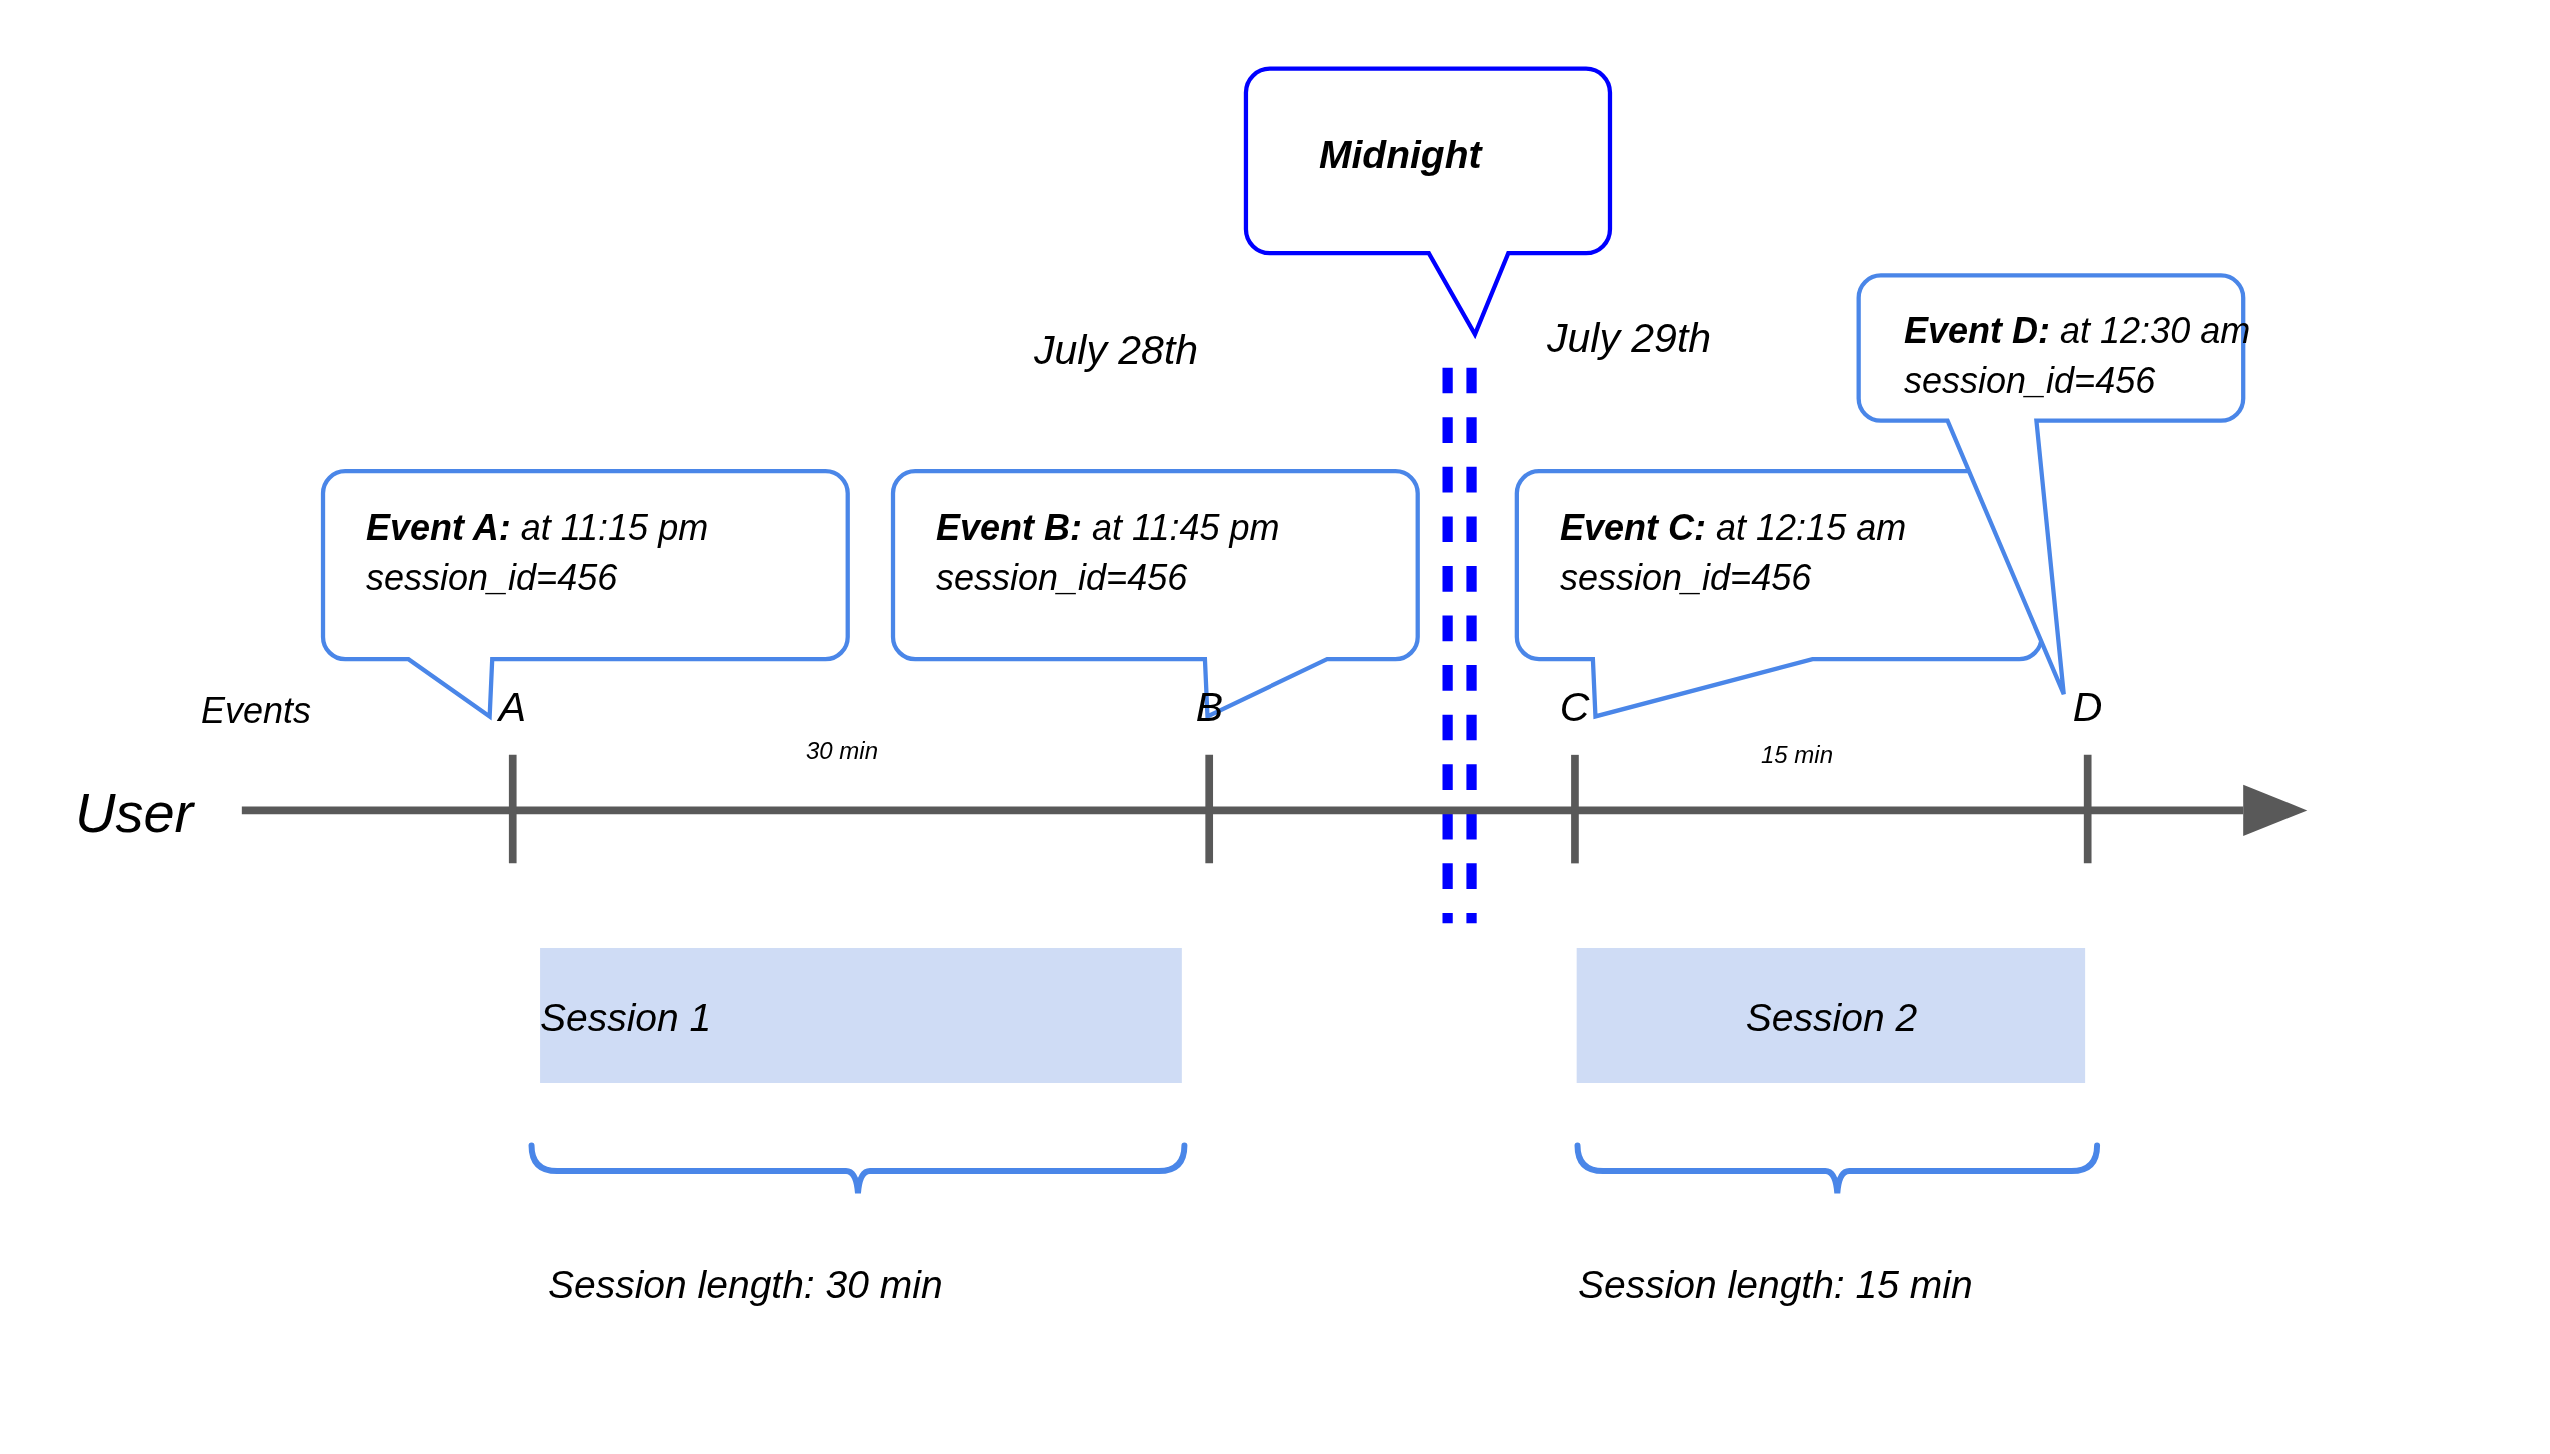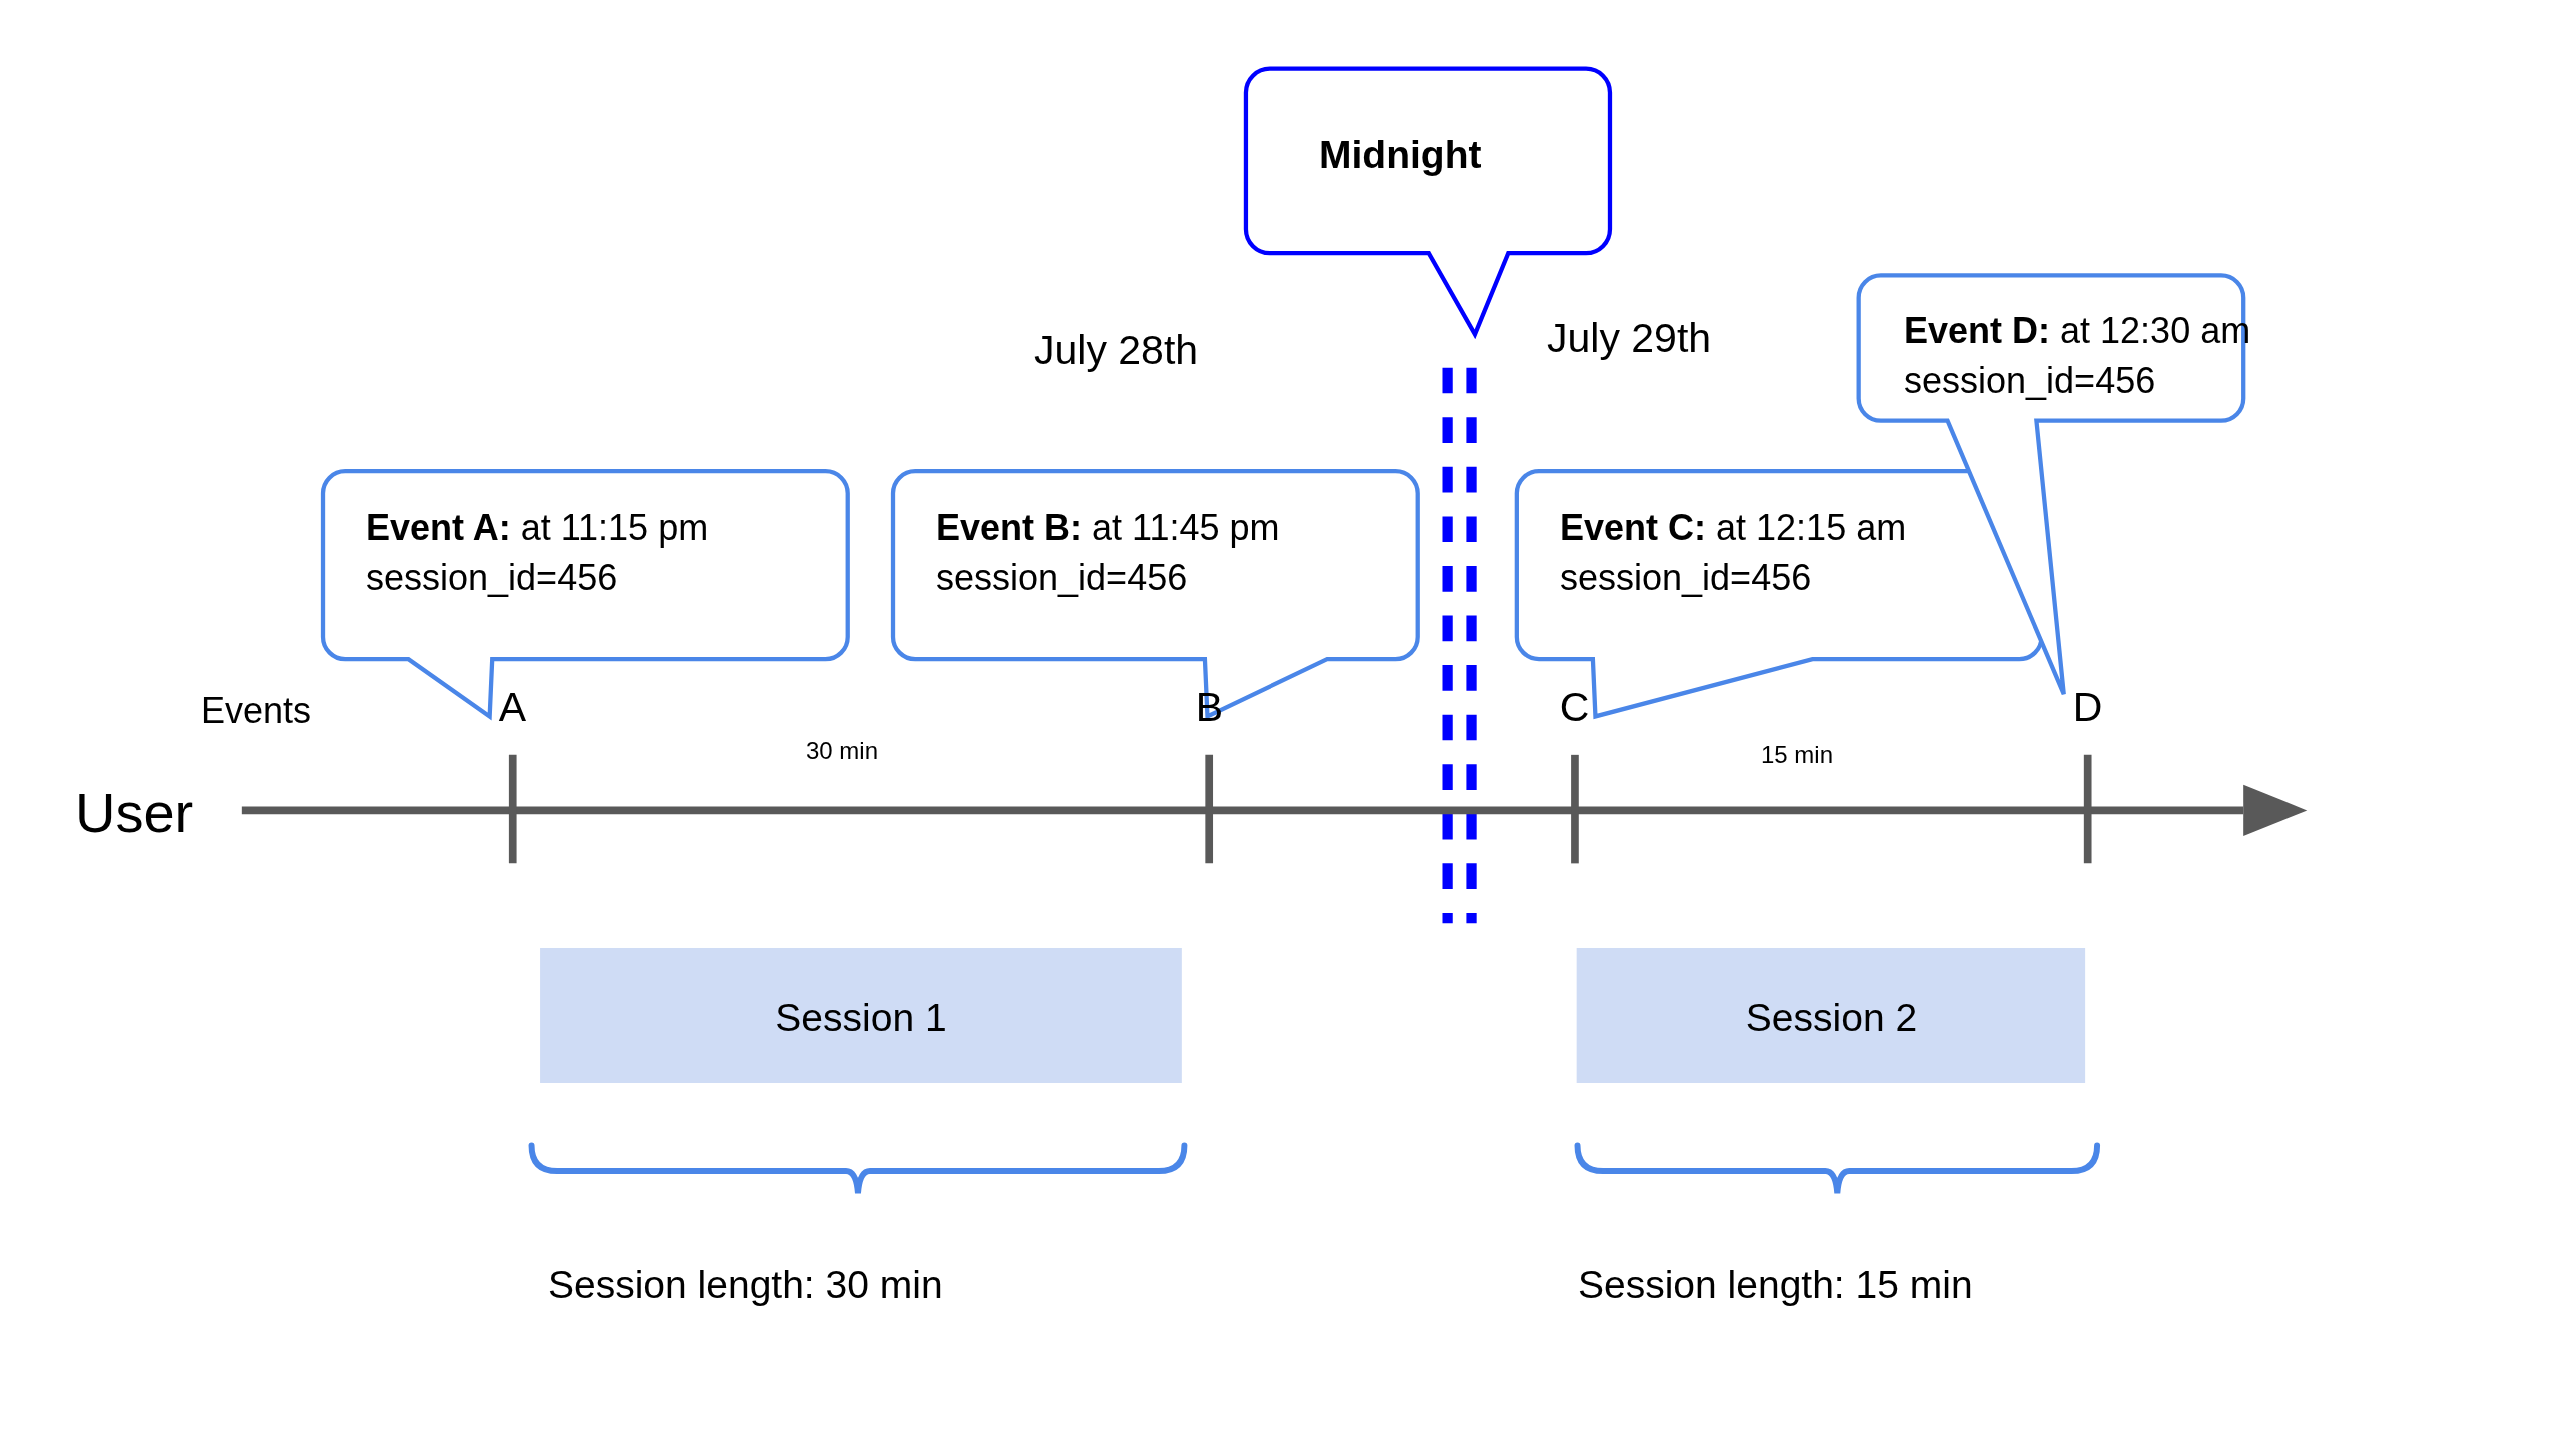--- a/index.html
+++ b/index.html
@@ -9,20 +9,21 @@
   }
   body {
     font-family: "Liberation Sans", sans-serif;
   }
   #stage {
     position: relative;
     width: 2550px;
     height: 1455px;
     background: #ffffff;
     overflow: hidden;
+    font-style: italic;
   }
   #diagram-svg {
     position: absolute;
     left: 0;
     top: 0;
     width: 2550px;
     height: 1455px;
   }
   .callout-text {
     position: absolute;
@@ -236,20 +237,20 @@
   <div class="axis-name" style="left:75px; top:780px;">User</div>
 
   <div class="tick-letter" style="left:487px; top:684px; width:51px;">A</div>
   <div class="tick-letter" style="left:1184px; top:684px; width:51px;">B</div>
   <div class="tick-letter" style="left:1549px; top:684px; width:51px;">C</div>
   <div class="tick-letter" style="left:2062px; top:684px; width:51px;">D</div>
 
   <div class="gap-label" style="left:806px; top:737px;">30 min</div>
   <div class="gap-label" style="left:1761px; top:741px;">15 min</div>
 
-  <div class="session-label" style="left:540px; top:996px; width:642px; text-align:center;">Session 1</div>
+  <div class="session-label" style="left:540px; top:996px; width:642px; ">Session 1</div>
   <div class="session-label" style="left:1577px; top:996px; width:509px; text-align:center;">Session 2</div>
 
   <div class="length-label" style="left:548px; top:1263px;">Session length: 30 min</div>
   <div class="length-label" style="left:1578px; top:1263px;">Session length: 15 min</div>
 
 </div>
 
 
 </body></html>

